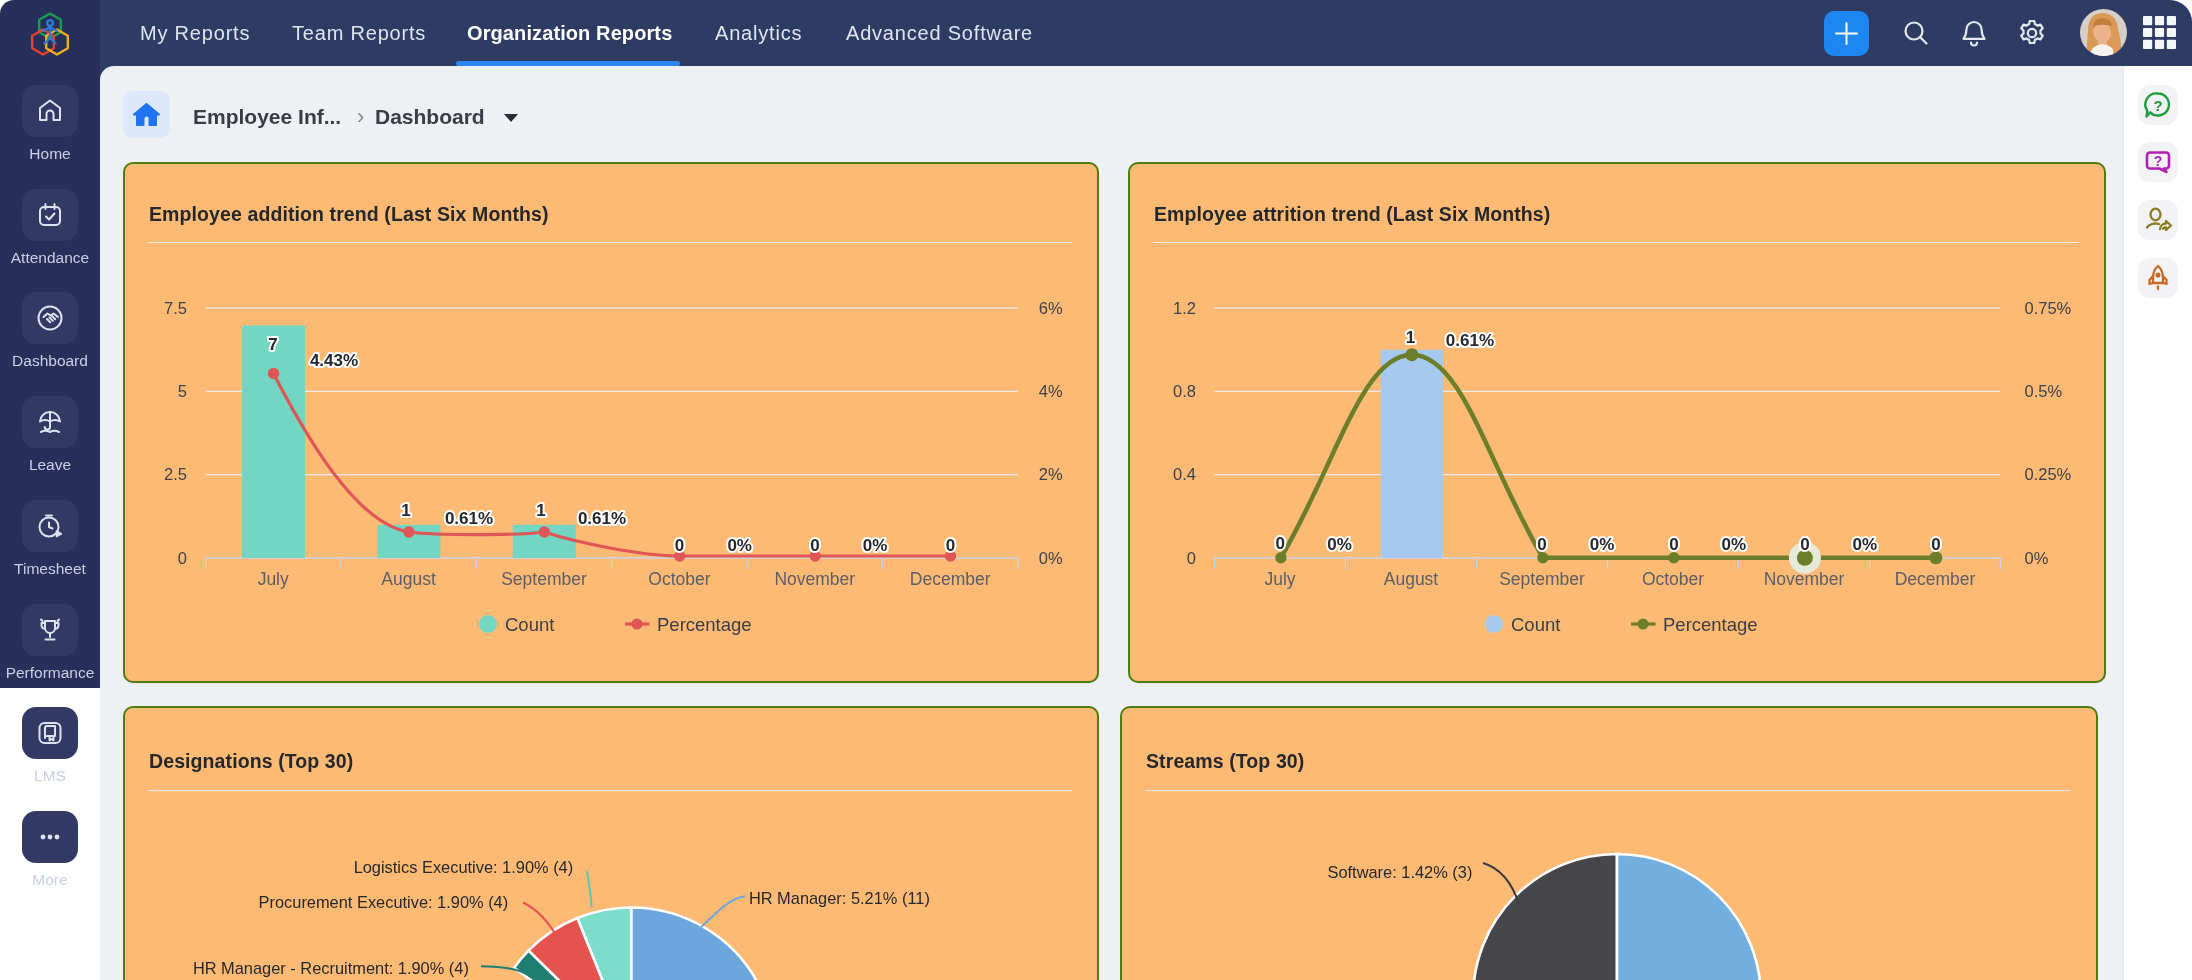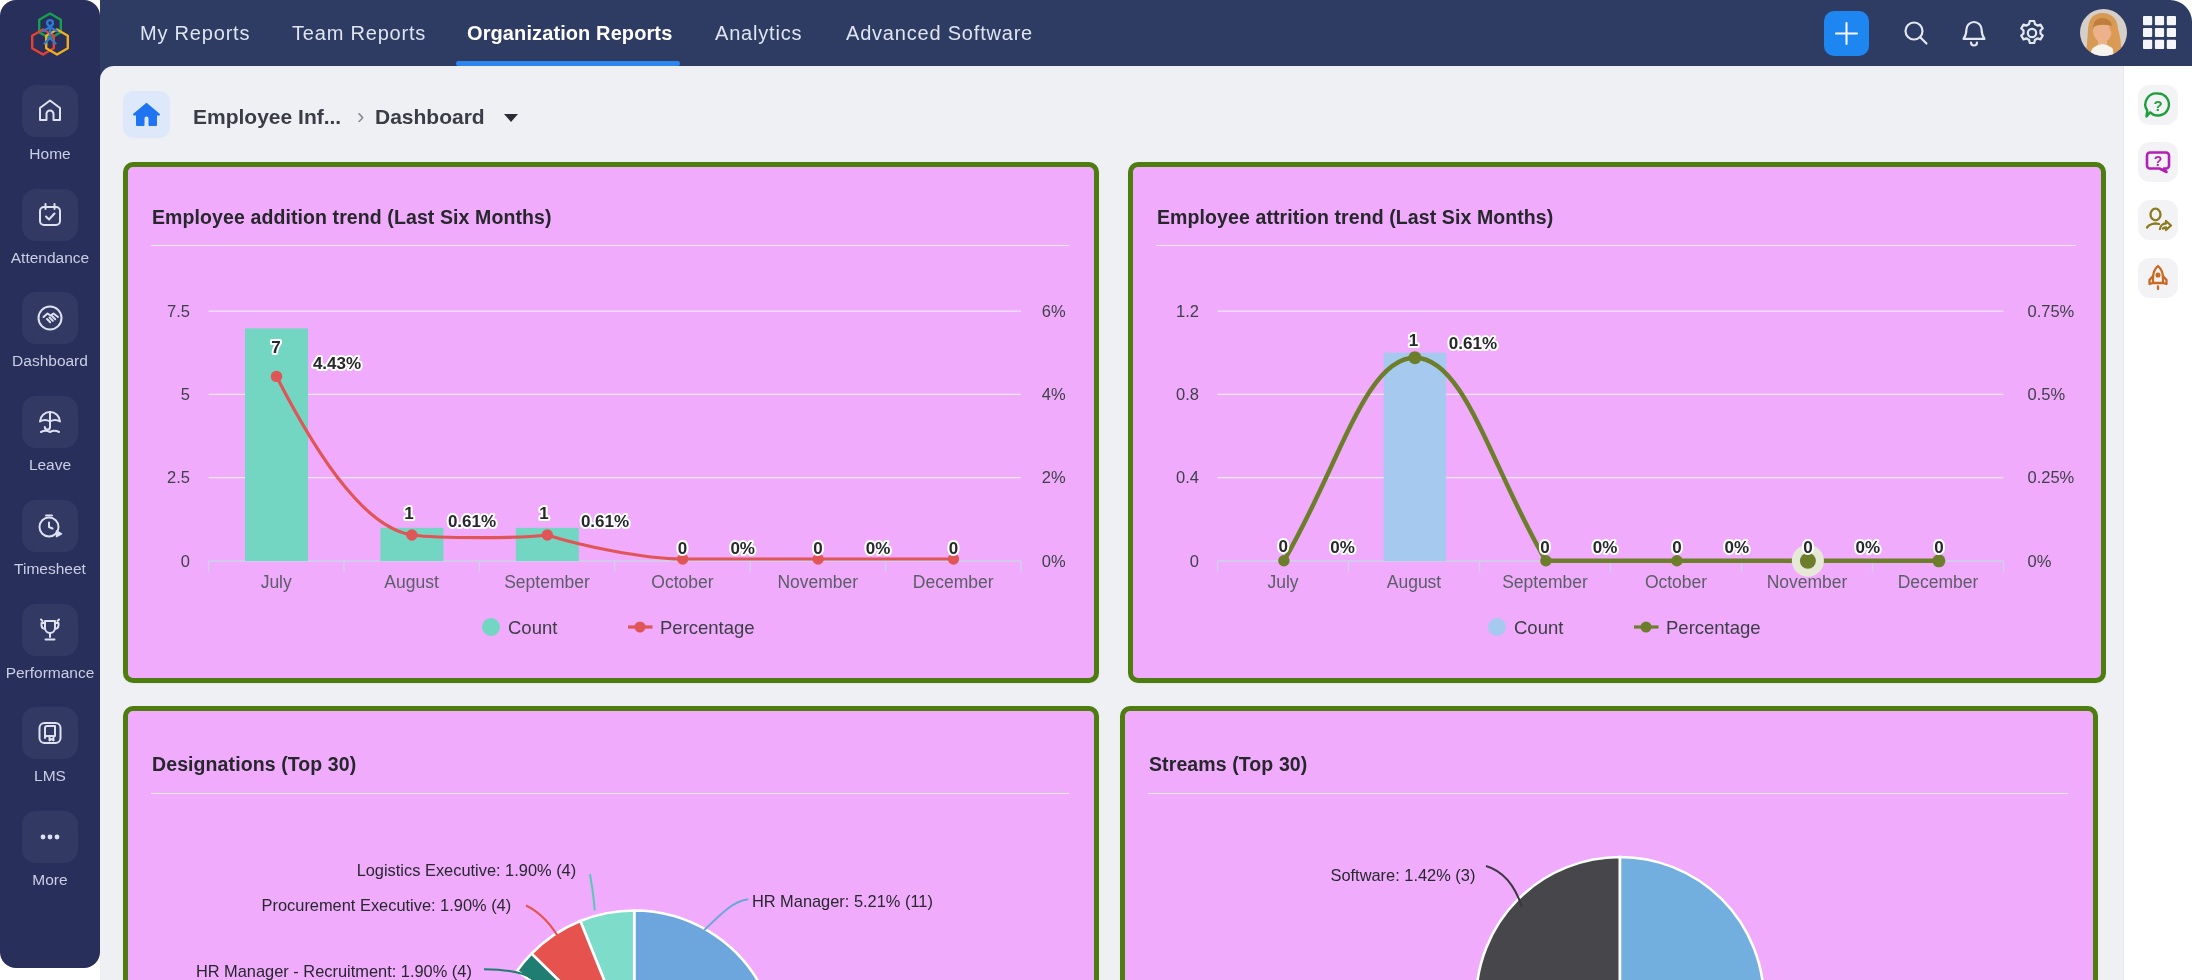--- a/index.html
+++ b/index.html
@@ -1,31 +1,31 @@
 <!DOCTYPE html>
 <html><head><meta charset="utf-8">
 <style>
 * { margin:0; padding:0; box-sizing:border-box; }
 html,body { width:2192px; height:980px; overflow:hidden; background:#fff;
   font-family:"Liberation Sans",sans-serif; }
-#side { position:absolute; left:0; top:0; width:100px; height:968px; background:#272f5a;
-  border-top-left-radius:14px; z-index:6;border-radius:16px; }
+#side { position:absolute; left:0; top:0; width:100px; height:688px; background:#272f5a;
+  border-top-left-radius:14px; z-index:6; }
 .sit { position:absolute; left:22px; width:56px; height:52px; background:#323a63; border-radius:14px;
   display:flex; align-items:center; justify-content:center; }
 .slb { position:absolute; left:0; width:100px; text-align:center; font-size:15.5px; color:#c9cfe4; }
 #nav { position:absolute; left:100px; top:0; width:2092px; height:66px; background:#2e3c64;
   border-top-right-radius:22px; z-index:4; }
 .nvi { position:absolute; top:0; height:66px; line-height:66px; font-size:20px; color:#dfe4f0; letter-spacing:0.8px;text-align:center; }
 #cfill { position:absolute; left:100px; top:66px; width:40px; height:40px; background:#2e3c64; z-index:1; }
 #content { position:absolute; left:100px; top:66px; width:2023px; height:914px; background:#eef0f3;
   border-top-left-radius:14px; z-index:2; overflow:hidden; }
 #rail { position:absolute; left:2123px; top:66px; width:69px; height:914px; background:#fff;
   border-left:1px solid #e8e8ec; z-index:3; }
 .rit { position:absolute; left:14px; width:40px; height:40px; background:#f3f3f5; border-radius:12px; }
-.card { position:absolute; background:#f0abfc; border:5px solid #4d7c0f; border-radius:10px;
+.card { position:absolute; background:#fdba74; border:2px solid #4d7c0f; border-radius:10px;
   box-shadow:0 1px 2px rgba(30,35,60,.04); overflow:hidden; }
 .ct { position:absolute; left:24px; top:39px; font-size:19.5px; font-weight:bold; color:#25272b;
   letter-spacing:.1px; }
 .cd { position:absolute; left:23px; right:25px; top:78px; border-top:1px solid #ececee; }
 #hbtn { position:absolute; left:23px; top:25px; width:47px; height:47px; background:#dde8fa; border-radius:10px; }
 .bct { position:absolute; top:36px; height:30px; line-height:30px; font-size:21px; color:#3a3d45; }
 </style></head>
 <body>
 <div id="cfill"></div>
 <div id="content">

